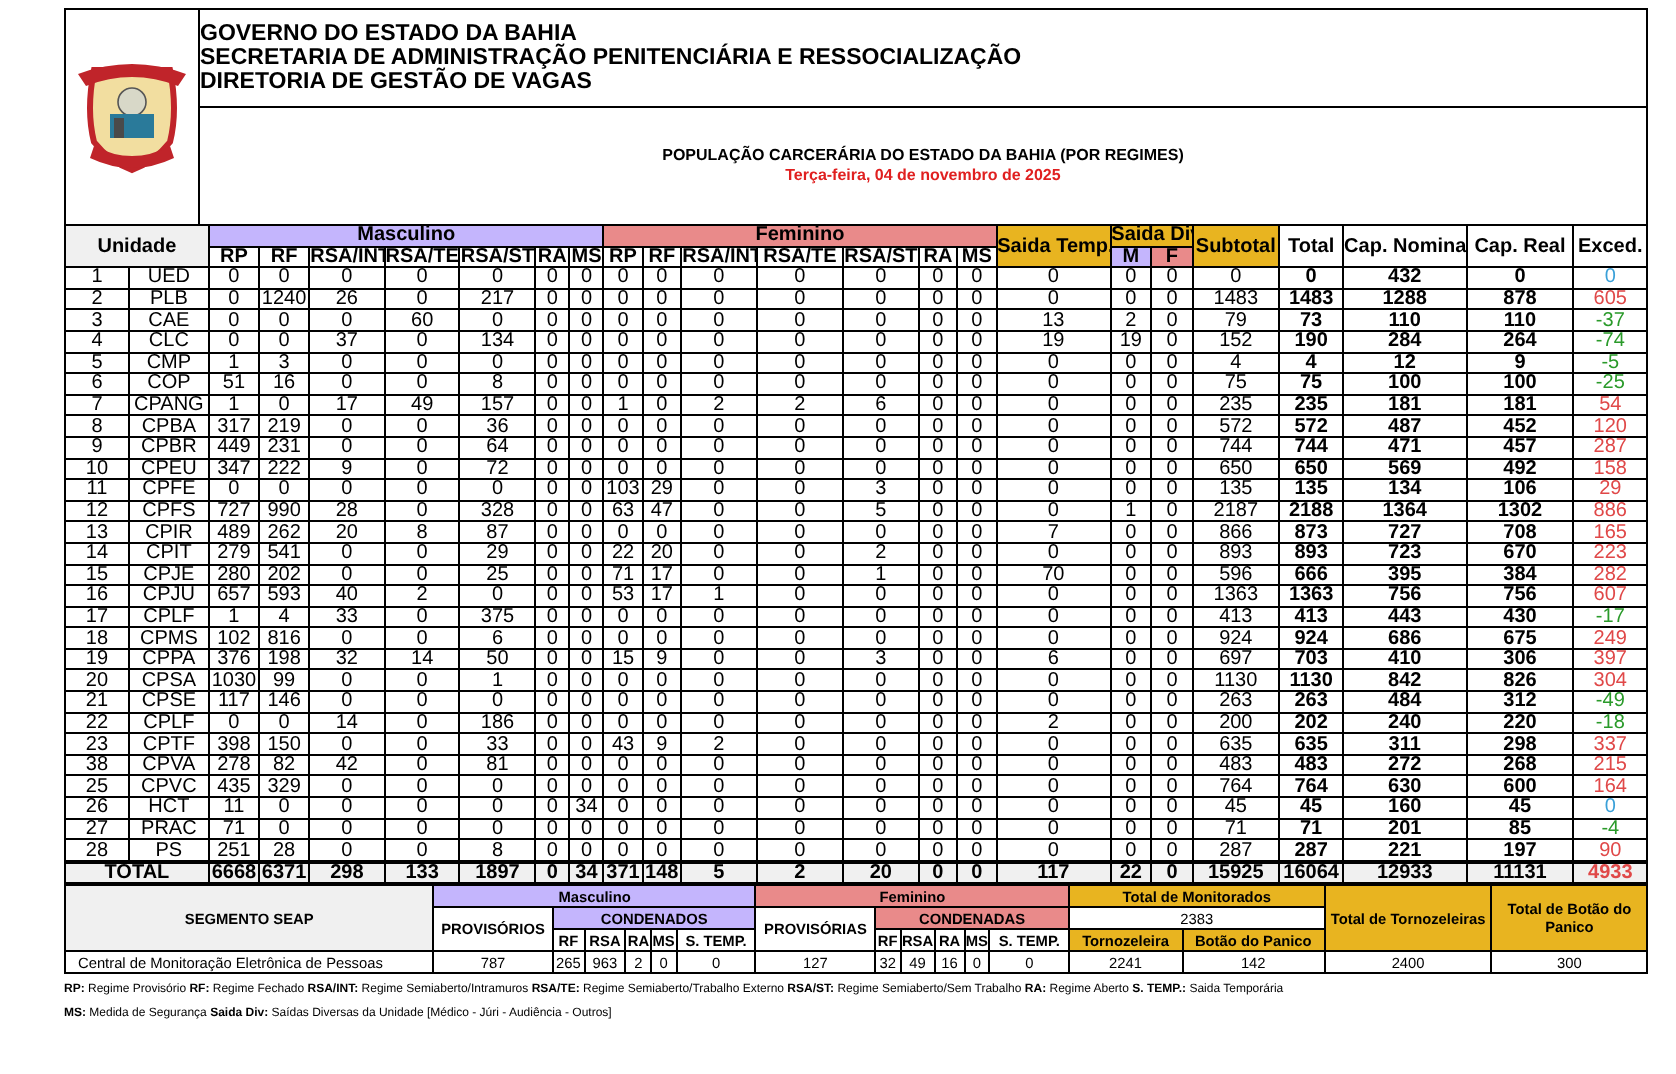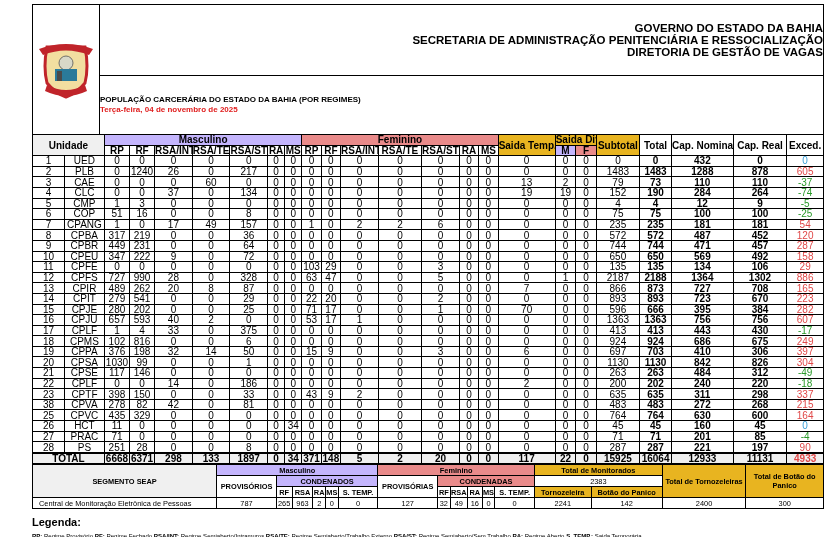--- a/index.html
+++ b/index.html
@@ -2,22 +2,22 @@
 <html><head>
 <meta charset="utf-8">
 <style>
   html,body{margin:0;padding:0;background:#fff;}
   body{width:838px;height:537px;overflow:hidden;font-family:"Liberation Sans",sans-serif;color:#000;position:relative;}
   .wrap{position:absolute;left:32px;top:4px;width:804px;}
   table{border-collapse:collapse;}
   .hdr{width:792px;border:1.5px solid #000;}
   .hdr td{border:1px solid #000;}
   .logo-cell{width:66px;height:66px;text-align:center;vertical-align:middle;padding:0;}
-  .t1{font-weight:bold;font-size:11.5px;text-align:right;line-height:12px;padding:17px 0;}
-  .t2{font-weight:bold;font-size:8px;padding:19px 0;line-height:10px;}
+  .t1{font-weight:bold;font-size:11.5px;text-align:left;line-height:12px;padding:6px 0;}
+  .t2{font-weight:bold;font-size:8px;text-align:center;padding:19px 0;line-height:10px;}
   .t2 .red{color:#e02020;}
   .grid{width:792px;font-size:10px;table-layout:fixed;margin-top:-1px;}
   .grid td,.grid th{border:1px solid #000;text-align:center;height:9.6px;padding:0;line-height:9px;white-space:nowrap;overflow:hidden;}
   .grid th{font-weight:bold;}
   .bg-gray{background:#f0f0f0;}
   .bg-blue{background:#c4b5fd;}
   .bg-pink{background:#e98a8a;}
   .bg-gold{background:#e8b420;}
   .bold{font-weight:bold;}
   .neg{color:#2a9a2a;}
@@ -946,18 +946,17 @@
       <td>0</td>
       <td>2241</td>
       <td>142</td>
       <td>2400</td>
       <td>300</td>
     </tr>
   </tbody>
     </table>
 
 
-  <div class="legend-title">Legenda:</div>
   <div class="legend">
     <div id="leg1"><b>RP:</b> <span>Regime Provisório</span> <b>RF:</b> <span>Regime Fechado</span> <b>RSA/INT:</b> <span>Regime Semiaberto/Intramuros</span> <b>RSA/TE:</b> <span>Regime Semiaberto/Trabalho Externo</span> <b>RSA/ST:</b> <span>Regime Semiaberto/Sem Trabalho</span> <b>RA:</b> <span>Regime Aberto</span> <b>S. TEMP.:</b> <span>Saida Temporária</span> </div>
     <div id="leg2"><b>MS:</b> <span>Medida de Segurança</span> <b>Saida Div:</b> <span>Saídas Diversas da Unidade [Médico - Júri - Audiência - Outros]</span> </div>
   </div>
 </div>
 
 </body></html>

